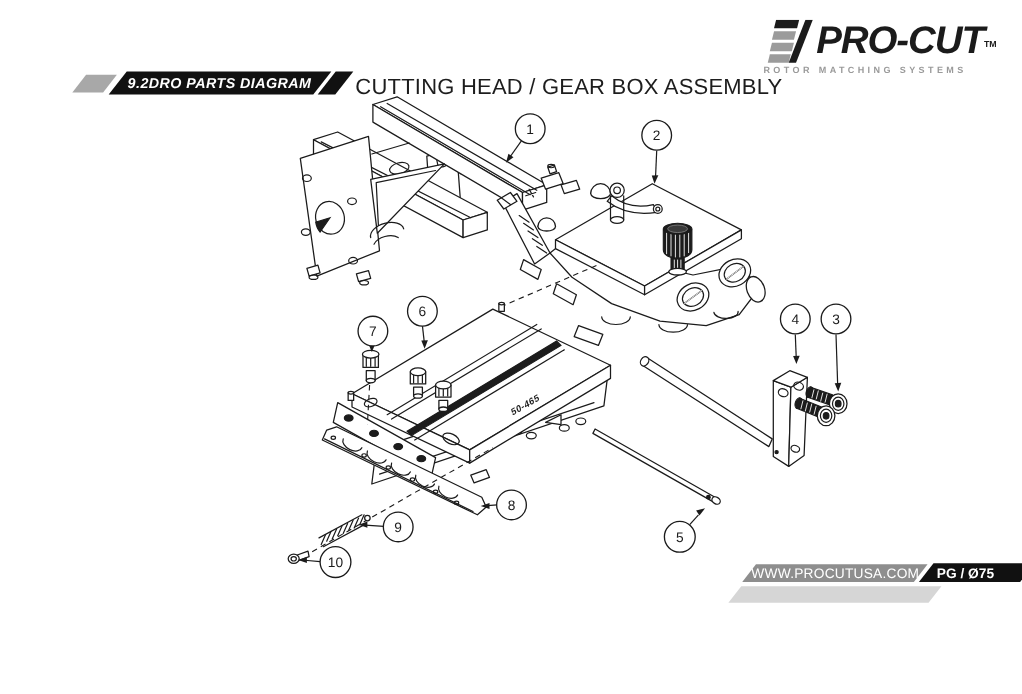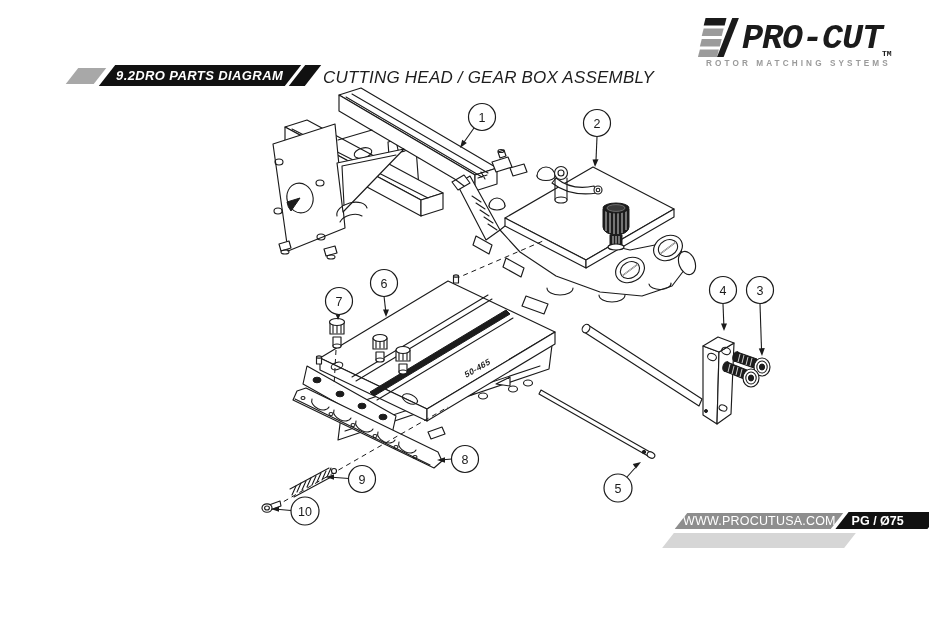--- a/index.html
+++ b/index.html
@@ -2,39 +2,39 @@
 <html><head>
 <meta charset="utf-8">
 <style>
   html,body{margin:0;padding:0;}
   .page{position:relative;width:929px;height:631px;background:#ffffff;overflow:hidden;
         font-family:"Liberation Sans",sans-serif;}
   svg text{font-family:"Liberation Sans",sans-serif;}
 
   
   .logo{position:absolute;top:18px;left:694px;width:228px;}
-  .logo-row{display:flex;align-items:flex-end;font-family:Liberation Mono, monospace;}
+  .logo-row{display:flex;align-items:flex-start;}
   .logo-icon{width:46px;height:40px;margin-right:2px;}
   .brand{font-size:35px;font-weight:bold;font-style:italic;color:#1b1b1b;
          letter-spacing:-1px;line-height:38px;}
   .tm{font-size:8px;font-weight:bold;color:#1b1b1b;margin-top:18px;}
   .tagline{font-size:8.2px;font-weight:bold;letter-spacing:3.1px;color:#9a9a9a;
-           margin-top:1px;margin-left:12px;white-space:nowrap;}
+           margin-top:1px;margin-left:0;white-space:nowrap;}
 
   
   .hdr-deco{position:absolute;left:72px;top:68px;width:28px;height:16px;
             background:#a8a8a8;transform:skewX(-38deg);}
   .hdr-banner{position:absolute;left:107px;top:65px;width:186px;height:21px;
               background:#111;transform:skewX(-38deg);display:flex;
               align-items:center;justify-content:center;}
   .hdr-banner span{transform:skewX(38deg);color:#fff;font-size:13px;font-weight:bold;
                    font-style:italic;letter-spacing:.4px;white-space:nowrap;}
   .hdr-tick{position:absolute;left:297px;top:65px;width:16px;height:21px;
             background:#111;transform:skewX(-38deg);}
-  .hdr-title{position:absolute;left:323px;top:68px;font-size:17px;font-style:italic;
+  .hdr-title{position:absolute;left:323px;top:68px;font-size:20px;
              color:#1d1d1d;letter-spacing:.2px;white-space:nowrap;}
 
   
   .ftr-gray{position:absolute;left:681px;top:513px;width:156px;height:16px;
             background:#8e8e8e;transform:skewX(-38deg);display:flex;
             align-items:center;justify-content:center;}
   .ftr-gray span{transform:skewX(38deg);color:#fff;font-size:12.5px;letter-spacing:.2px;
                  white-space:nowrap;}
   .ftr-black{position:absolute;left:842px;top:512px;width:92px;height:17px;
              background:#111;transform:skewX(-38deg);display:flex;

